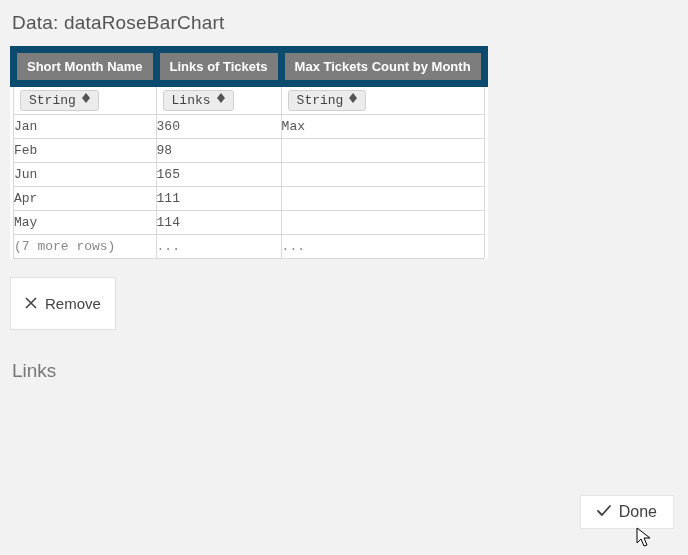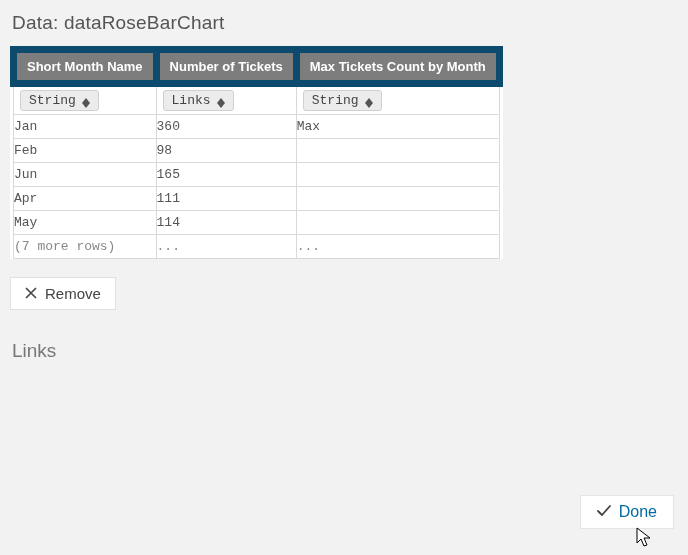--- a/index.html
+++ b/index.html
@@ -41,21 +41,21 @@
     padding: 4px 0;
     font-family: "Consolas","Courier New",monospace;
     font-size: 13px;
     color: #555;
     height: 24px;
     vertical-align: middle;
   }
   tr.type-row td { padding: 3px 6px; background: #fff; }
   .type-pill {
     display: inline-flex;
-    align-items: flex-end;
+    align-items: flex-start;
     gap: 6px;
     background: #ececec;
     border: 1px solid #d0d0d0;
     border-radius: 3px;
     padding: 2px 8px;
     font-family: "Consolas","Courier New",monospace;
     font-size: 13px;
     color: #444;
     cursor: pointer;
   }
@@ -65,21 +65,21 @@
     line-height: 0;
   }
   .sort-icon svg { display:block; }
   tr.more-row td { color:#888; }
   .btn {
     display: inline-flex;
     align-items: center;
     gap: 8px;
     background: #fff;
     border: 1px solid #e0e0e0;
-    padding: 7px 14px;
+    padding: 17px 14px;
     font-size: 15px;
     color: #444;
     cursor: pointer;
   }
   .remove-wrap { margin-top: 18px; }
   .links-title {
     font-size: 19px;
     font-weight: 300;
     color: #777;
     margin: 30px 0 12px 2px;
@@ -101,21 +101,21 @@
     position: absolute;
     right: 14px;
     bottom: 26px;
     display: inline-flex;
     align-items: center;
     gap: 8px;
     background: #fff;
     border: 1px solid #e4e4e4;
     padding: 7px 16px;
     font-size: 16px;
-    color: #0369a1;
+    color: #404040;
     cursor: pointer;
   }
   .cursor {
     position: absolute;
     right: 36px;
     bottom: 2px;
     pointer-events: none;
   }
   .c1 { width: 134px; }
   .c2 { width: 120px; }
@@ -127,21 +127,21 @@
 <div class="wrap">
 
   <div class="title">
     <span>Data: </span><span>dataRoseBarChart</span>
   </div>
 
   <table class="data">
     <thead>
       <tr>
         <th class="c1">Short Month Name</th>
-        <th class="c2">Number of Tickets</th>
+        <th class="c2">Links of Tickets</th>
         <th class="c3">Max Tickets Count by Month</th>
       </tr>
     </thead>
     <tbody>
       <tr class="type-row">
         <td>
           <span class="type-pill">
             <span>String</span>
             <span class="sort-icon">
               <svg width="8" height="5">

